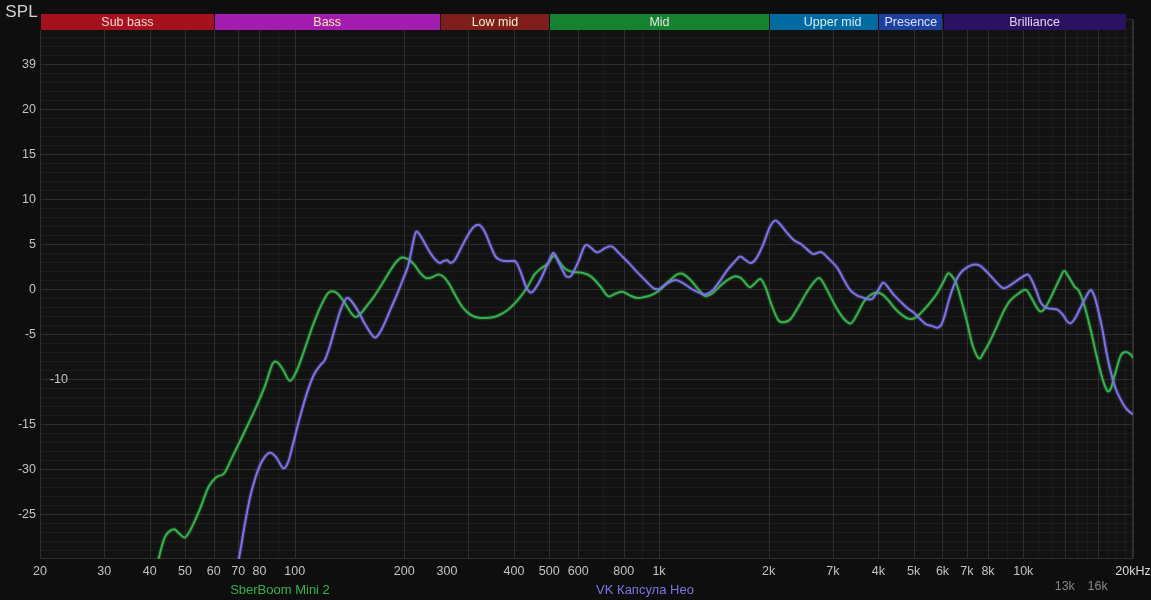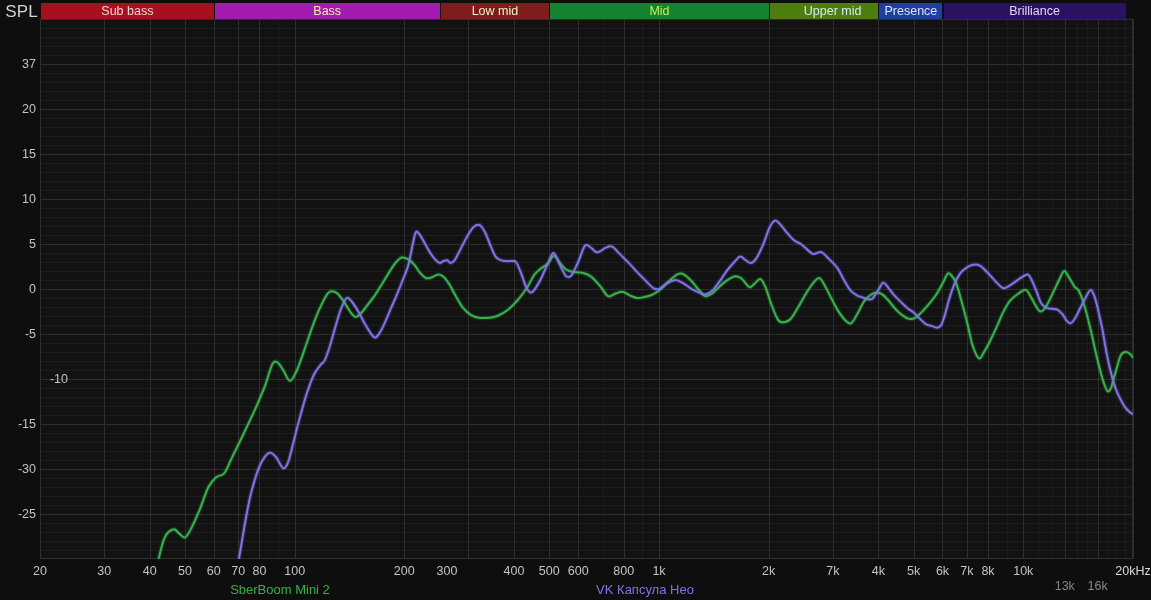--- a/index.html
+++ b/index.html
@@ -7,21 +7,21 @@
     position:relative;width:1151px;height:600px;background:#0e0e0e;overflow:hidden;
     font-family:"Liberation Sans", sans-serif;
   }
   .stage svg{position:absolute;left:0;top:0;}
   .spl-label{
     position:absolute;left:0;top:2px;width:38px;text-align:right;
     font-size:17px;color:#d2d2d2;letter-spacing:.2px;
   }
   .bands{position:absolute;left:0;top:3px;height:16px;width:100%;}
   .band{
-    position:absolute;top:0;height:16px;box-sizing:border-box;
+    position:absolute;top:11px;height:16px;box-sizing:border-box;
     display:flex;align-items:center;justify-content:center;
     font-size:12.5px;line-height:16px;white-space:nowrap;overflow:hidden;
     border-left:1px solid #0e0e0e;
   }
   .x-labels .tick{
     position:absolute;top:564px;width:70px;margin-left:-35px;text-align:center;
     font-size:12.5px;color:#c3c3c3;
   }
   .x-labels .tick.dim{color:#858585;margin-top:15px;}
   .x-labels .tick.last{color:#d9d9d9;}
@@ -153,22 +153,22 @@
         <path d="M238.2,563.5C239.0,559.0,241.2,545.0,242.7,536.5C244.1,528.0,245.6,519.6,247.0,512.2C248.4,504.9,249.5,499.2,251.2,492.4C253.0,485.7,255.4,477.3,257.4,471.7C259.4,466.1,261.2,462.2,263.3,459.1C265.3,455.9,267.7,453.1,269.9,452.8C272.0,452.5,274.0,454.8,276.2,457.3C278.4,459.9,281.2,467.4,283.2,468.1C285.2,468.9,286.6,465.9,288.2,461.8C289.8,457.8,291.2,450.9,293.1,443.8C294.9,436.8,297.0,427.9,299.3,419.5C301.6,411.1,304.4,400.9,306.8,393.4C309.3,385.9,311.7,379.3,314.0,374.5C316.3,369.7,319.0,367.0,320.8,364.6C322.7,362.2,323.3,363.3,324.8,360.1C326.3,356.9,328.1,351.7,330.0,345.7C331.9,339.7,334.3,330.2,336.2,324.1C338.0,317.9,339.2,313.1,341.0,308.8C342.7,304.5,344.9,299.1,346.8,298.0C348.7,296.9,350.3,300.1,352.4,302.5C354.4,304.9,356.7,308.8,358.8,312.4C360.9,316.0,363.2,320.8,365.0,324.1C366.9,327.4,368.4,329.9,370.0,332.2C371.7,334.4,373.3,337.4,374.9,337.6C376.4,337.8,377.9,335.6,379.5,333.1C381.2,330.6,383.1,326.5,385.0,322.3C386.9,318.1,389.1,312.6,391.1,307.9C393.1,303.3,395.1,299.0,397.0,294.4C399.0,289.8,400.9,284.8,402.7,280.0C404.6,275.2,406.6,271.6,408.2,265.6C409.9,259.6,411.5,249.6,412.8,244.0C414.1,238.4,414.7,233.9,415.8,232.3C416.9,230.6,418.1,232.6,419.4,234.1C420.7,235.6,422.0,238.5,423.7,241.3C425.3,244.2,427.3,248.2,429.2,251.2C431.1,254.2,433.4,257.4,435.1,259.3C436.9,261.3,438.3,262.6,439.6,262.9C441.0,263.2,442.2,261.6,443.4,261.1C444.6,260.7,445.9,259.9,447.1,260.2C448.3,260.5,449.4,262.9,450.6,262.9C451.9,262.9,453.1,262.4,454.7,260.2C456.3,257.9,458.3,253.4,460.4,249.4C462.5,245.4,465.2,239.7,467.4,235.9C469.6,232.2,471.6,228.7,473.7,226.9C475.7,225.1,477.8,224.2,479.7,225.1C481.6,226.0,483.2,228.8,485.0,232.3C486.8,235.7,488.8,241.7,490.6,245.8C492.4,249.8,493.9,254.2,495.6,256.6C497.3,259.0,499.1,259.4,500.8,260.2C502.5,260.9,504.0,261.0,505.9,261.1C507.8,261.3,510.3,261.0,512.0,261.1C513.7,261.3,514.5,260.1,516.0,262.0C517.5,263.9,519.3,268.6,521.0,272.8C522.7,277.0,524.5,283.9,526.2,287.2C527.9,290.5,529.6,292.6,531.2,292.6C532.9,292.6,534.5,289.6,536.1,287.2C537.8,284.8,539.3,282.1,541.2,278.2C543.1,274.3,545.7,268.0,547.7,263.8C549.8,259.6,551.6,253.3,553.4,253.0C555.2,252.7,556.9,259.0,558.5,262.0C560.1,265.0,561.6,268.6,563.0,271.0C564.3,273.4,565.0,275.7,566.4,276.4C567.8,277.2,569.5,277.9,571.4,275.5C573.4,273.1,575.9,266.9,578.2,262.0C580.4,257.1,582.8,248.2,584.9,245.8C587.0,243.4,589.0,246.5,590.8,247.6C592.7,248.6,594.5,251.5,596.1,252.1C597.7,252.7,598.6,251.9,600.3,251.2C601.9,250.4,603.9,248.3,605.9,247.6C607.9,246.8,609.9,245.7,612.2,246.7C614.5,247.8,616.9,251.2,619.7,253.9C622.4,256.6,625.9,259.9,628.7,262.9C631.6,265.9,634.1,268.9,637.0,271.9C639.8,274.9,643.1,278.2,645.8,280.9C648.5,283.6,651.2,286.8,653.4,288.1C655.6,289.4,656.8,289.8,659.0,289.0C661.2,288.3,664.0,285.1,666.7,283.6C669.5,282.1,672.7,280.0,675.5,280.0C678.4,280.0,681.1,282.1,683.8,283.6C686.5,285.1,689.2,287.5,691.7,289.0C694.3,290.5,697.0,291.7,699.3,292.6C701.5,293.5,703.1,294.7,705.3,294.4C707.5,294.1,709.8,293.0,712.2,290.8C714.7,288.5,717.4,284.4,720.0,280.9C722.5,277.5,724.9,273.3,727.3,270.1C729.7,267.0,732.2,264.3,734.3,262.0C736.5,259.8,738.2,256.9,740.1,256.6C742.0,256.3,743.9,259.1,745.7,260.2C747.5,261.3,749.3,263.2,751.1,262.9C752.9,262.6,754.3,261.4,756.3,258.4C758.3,255.4,760.8,250.0,763.0,244.9C765.2,239.8,767.5,231.8,769.5,227.8C771.4,223.7,773.1,221.2,774.9,220.6C776.6,220.0,778.0,222.1,780.1,224.2C782.2,226.3,785.0,230.5,787.3,233.2C789.6,235.9,791.9,238.6,794.2,240.4C796.4,242.2,798.6,242.5,800.8,244.0C802.9,245.5,805.0,247.8,807.1,249.4C809.2,251.1,810.8,253.5,813.2,253.9C815.6,254.3,819.0,251.5,821.3,252.1C823.7,252.7,824.9,254.9,827.5,257.5C830.1,260.1,834.4,263.9,837.0,267.4C839.6,270.8,840.9,274.5,843.0,278.2C845.2,282.0,847.8,287.1,850.0,289.9C852.3,292.8,854.8,294.1,856.8,295.3C858.7,296.5,860.0,296.5,861.7,297.1C863.4,297.7,865.1,298.6,866.9,298.9C868.6,299.2,870.2,300.3,872.1,298.9C873.9,297.5,876.1,293.5,877.9,290.8C879.8,288.1,881.4,283.3,883.0,282.7C884.7,282.1,886.2,285.3,887.9,287.2C889.7,289.2,891.3,292.0,893.4,294.4C895.5,296.8,898.2,299.3,900.5,301.6C902.8,303.8,905.0,306.1,907.2,307.9C909.4,309.7,911.5,310.6,913.6,312.4C915.8,314.2,917.8,316.8,919.9,318.7C921.9,320.6,923.9,322.9,925.8,324.1C927.8,325.3,929.7,325.3,931.6,325.9C933.5,326.5,935.5,327.9,937.1,327.7C938.7,327.5,939.8,327.3,941.2,325.0C942.5,322.8,943.8,318.4,945.1,314.2C946.4,310.0,947.5,304.6,949.0,299.8C950.4,295.0,952.1,289.8,953.9,285.4C955.8,281.1,957.8,276.7,960.0,273.7C962.1,270.7,964.6,268.9,966.9,267.4C969.2,265.9,971.4,265.0,973.5,264.7C975.7,264.4,977.8,264.6,979.9,265.6C982.0,266.7,984.0,269.1,986.0,271.0C988.0,272.9,990.0,275.2,991.9,277.3C993.9,279.4,995.7,281.8,997.6,283.6C999.5,285.4,1001.3,287.6,1003.1,288.1C1004.9,288.5,1006.4,287.4,1008.4,286.3C1010.4,285.3,1013.0,283.3,1015.2,281.8C1017.4,280.3,1019.6,278.5,1021.7,277.3C1023.9,276.1,1026.2,273.9,1028.0,274.6C1029.8,275.4,1031.1,278.8,1032.5,281.8C1034.0,284.8,1035.5,289.0,1037.0,292.6C1038.4,296.2,1039.6,300.9,1041.3,303.4C1042.9,306.0,1045.0,307.0,1046.8,307.9C1048.6,308.8,1050.4,308.5,1052.2,308.8C1053.9,309.1,1055.7,308.8,1057.4,309.7C1059.1,310.6,1060.7,312.3,1062.4,314.2C1064.0,316.1,1065.8,319.9,1067.3,321.4C1068.7,322.9,1069.4,323.8,1070.8,323.2C1072.2,322.6,1073.9,320.2,1075.4,317.8C1076.9,315.4,1078.3,312.1,1079.9,308.8C1081.6,305.5,1083.6,301.1,1085.4,298.0C1087.1,294.9,1089.1,290.1,1090.6,289.9C1092.2,289.8,1093.4,293.4,1094.7,297.1C1096.0,300.9,1097.4,306.8,1098.7,312.4C1100.0,317.9,1101.3,323.8,1102.6,330.4C1103.8,337.0,1105.0,344.9,1106.4,352.0C1107.8,359.1,1109.4,366.7,1111.0,372.7C1112.5,378.7,1114.0,383.8,1115.4,388.0C1116.9,392.2,1118.2,394.8,1119.8,397.9C1121.4,401.0,1123.4,404.7,1124.9,406.9C1126.4,409.2,1127.6,410.2,1129.0,411.4C1130.3,412.6,1132.3,413.7,1133.0,414.1" stroke="#7d74e8" stroke-width="2"></path>
       </g>
     </svg>
 
   <div class="spl-label">SPL</div>
 
   <div class="bands" id="bands">
       <div class="band" style="left: 40px; width: 173.8px; background: rgb(165, 18, 29); color: rgb(242, 214, 214);">Sub bass</div>
       <div class="band" style="left: 213.8px; width: 225.8px; background: #a21caf; color: rgb(247, 233, 168);">Bass</div>
       <div class="band" style="left: 439.6px; width: 109.7px; background: #7f1d1d; color: rgb(238, 243, 198);">Low mid</div>
-      <div class="band" style="left: 549.3px; width: 219.4px; background: rgb(20, 130, 46); color: #bef264;">Mid</div>
-      <div class="band" style="left: 768.7px; width: 127px; background: #4d7c0f; color: rgb(210, 238, 238);">Upper mid</div>
+      <div class="band" style="left: 549.3px; width: 219.4px; background: rgb(20, 130, 46); color: #e5e5e5;">Mid</div>
+      <div class="band" style="left: 768.7px; width: 127px; background: #0369a1; color: rgb(210, 238, 238);">Upper mid</div>
       <div class="band" style="left: 878.3px; width: 64.2px; background: rgb(29, 63, 158); color: rgb(216, 226, 248);">Presence</div>
       <div class="band" style="left: 942.5px; width: 183px; background: rgb(42, 17, 97); color: rgb(226, 214, 243);">Brilliance</div>
     </div>
 
   <div class="x-labels" id="xlabels">
       <div class="tick" style="left: 40px;">20</div>
       <div class="tick" style="left: 104.2px;">30</div>
       <div class="tick" style="left: 149.7px;">40</div>
       <div class="tick" style="left: 185px;">50</div>
       <div class="tick" style="left: 213.8px;">60</div>
@@ -188,21 +188,21 @@
       <div class="tick" style="left: 913.6px;">5k</div>
       <div class="tick" style="left: 942.5px;">6k</div>
       <div class="tick" style="left: 966.9px;">7k</div>
       <div class="tick" style="left: 988px;">8k</div>
       <div class="tick" style="left: 1023.3px;">10k</div>
       <div class="tick dim" style="left: 1064.8px;">13k</div>
       <div class="tick dim" style="left: 1097.7px;">16k</div>
       <div class="tick last" style="left: 1133px;">20kHz</div>
     </div>
   <div class="y-labels" id="ylabels">
-      <div class="tick" style="top: 56.5px;">37</div>
+      <div class="tick" style="top: 56.5px;">39</div>
       <div class="tick" style="top: 101.5px;">20</div>
       <div class="tick" style="top: 146.5px;">15</div>
       <div class="tick" style="top: 191.5px;">10</div>
       <div class="tick" style="top: 236.5px;">5</div>
       <div class="tick" style="top: 281.5px;">0</div>
       <div class="tick" style="top: 326.5px;">-5</div>
       <div class="tick" style="top: 371.5px; padding-left: 32px;">-10</div>
       <div class="tick" style="top: 416.5px;">-15</div>
       <div class="tick" style="top: 461.5px;">-30</div>
       <div class="tick" style="top: 506.5px;">-25</div>

